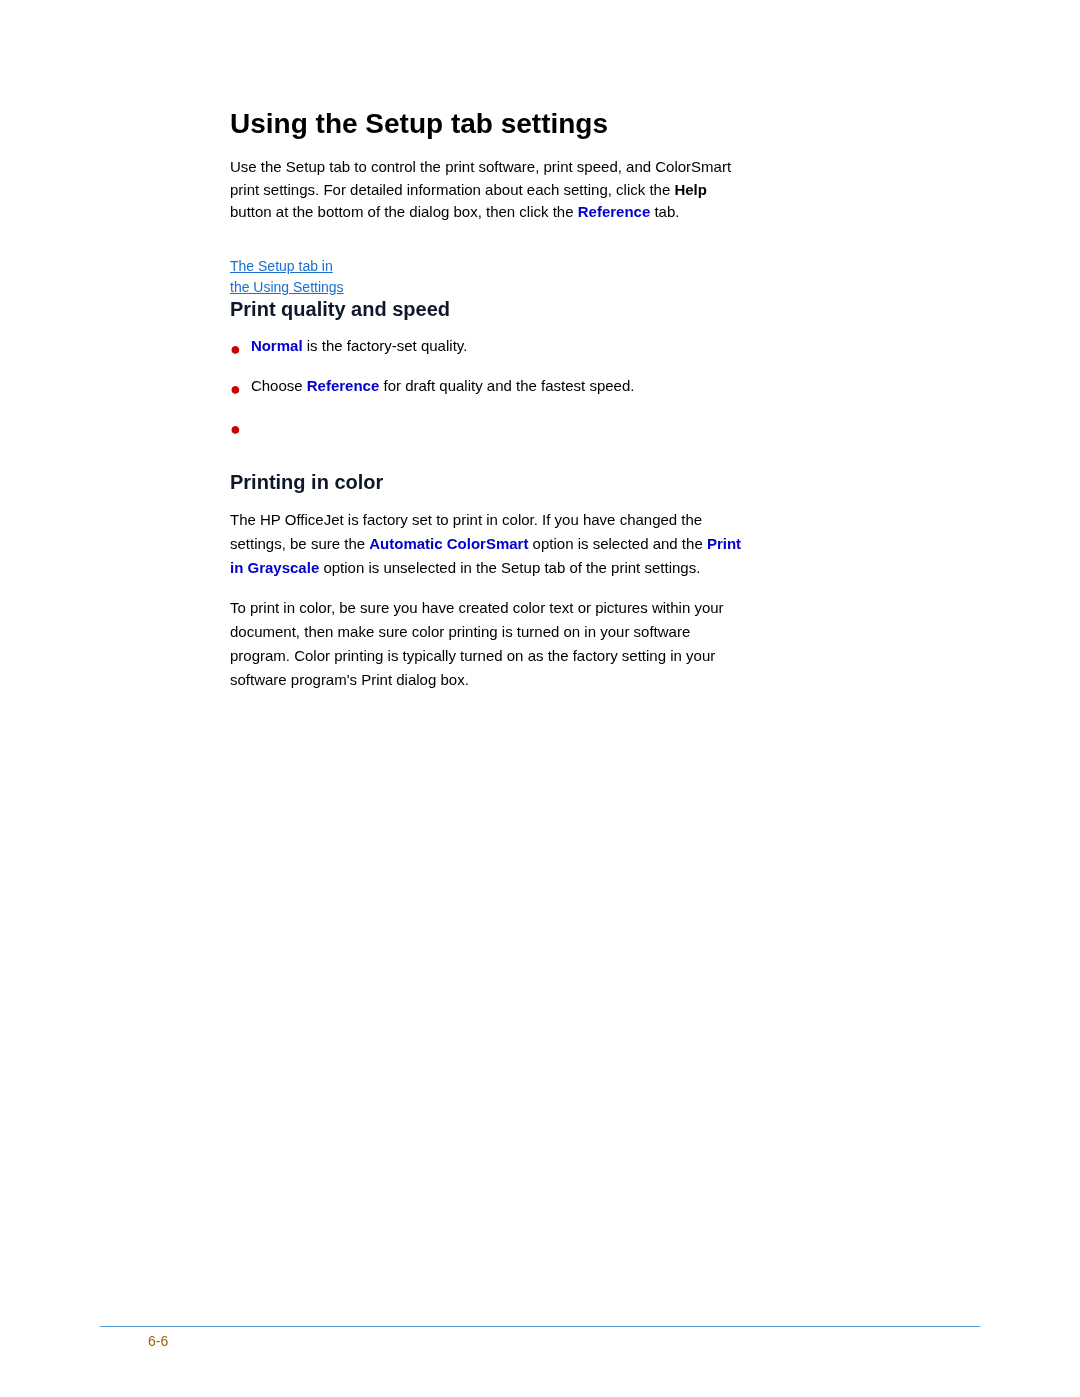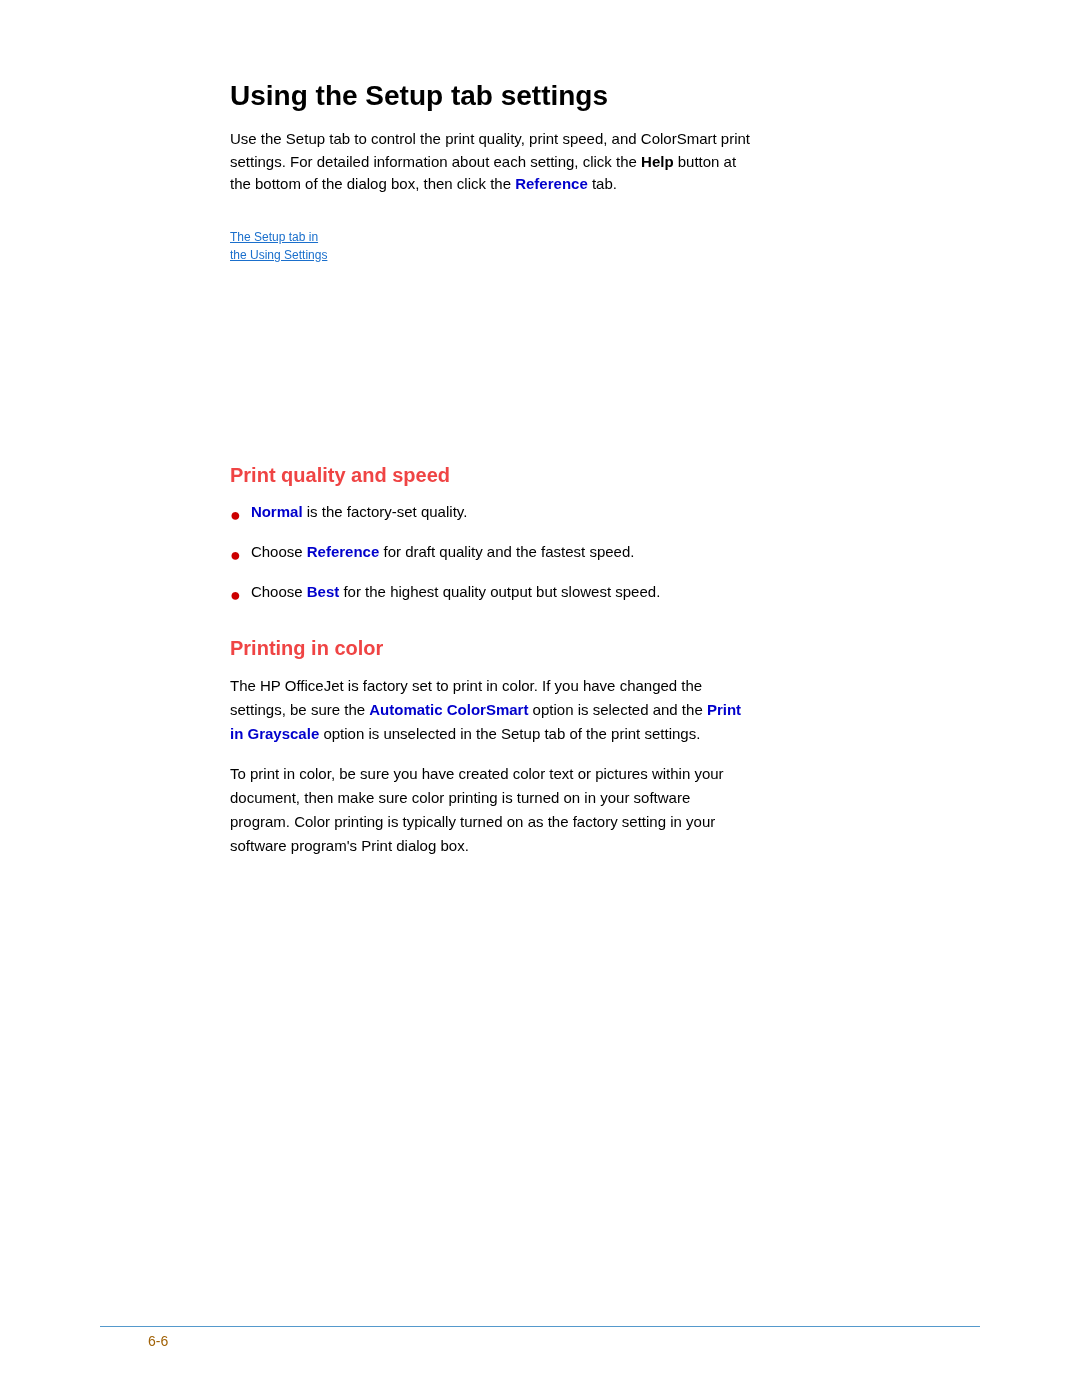--- a/index.html
+++ b/index.html
@@ -16,21 +16,21 @@
       width: 1080px;
       min-height: 1397px;
       position: relative;
     }
 
     .page-container {
       width: 1040px;
       min-height: 1397px;
       background: #ffffff;
       position: relative;
-      padding: 80px 100px 60px 230px;
+      padding: 108px 100px 60px 230px;
     }
 
     .page-title {
       font-size: 28px;
       font-weight: bold;
       margin-bottom: 16px;
       color: #000000;
     }
 
     .intro-text {
@@ -41,31 +41,30 @@
     }
 
     .link-blue {
       color: #0000cc;
       text-decoration: none;
       font-weight: bold;
     }
 
     .sidebar-link {
       color: #1a6fcc;
-      font-size: 12px;
+      font-size: 14px;
       line-height: 1.5;
-      margin-bottom: 200px;
       display: block;
     }
 
     .section-heading {
       font-size: 20px;
       font-weight: bold;
       margin-bottom: 14px;
-      color: #ef4444;
+      color: #0f172a;
     }
 
     .bullet-list {
       list-style: none;
       padding: 0;
       margin: 0 0 28px 0;
     }
 
     .bullet-list li {
       display: flex;
@@ -114,42 +113,41 @@
     }
   </style>
 </head>
 <body>
 
 <div class="page-container">
 
   <h1 class="page-title">Using the Setup tab settings</h1>
 
   <p class="intro-text">
-    <span>Use the Setup tab to control the print quality, print speed, and ColorSmart print settings. For detailed information about each setting, click the </span><strong>Help</strong><span> button at the bottom of the dialog box, then click the </span><a class="link-blue" href="#">Reference</a><span> tab.</span>
+    <span>Use the Setup tab to control the print software, print speed, and ColorSmart print settings. For detailed information about each setting, click the </span><strong>Help</strong><span> button at the bottom of the dialog box, then click the </span><a class="link-blue" href="#">Reference</a><span> tab.</span>
   </p>
 
   <a class="sidebar-link" href="#">
     <span>The Setup tab in</span><br>
     <span>the Using Settings</span>
   </a>
 
   <h2 class="section-heading">Print quality and speed</h2>
 
   <ul class="bullet-list">
     <li>
       <span class="bullet-dot">●</span>
       <span><span class="bold-blue">Normal</span> is the factory-set quality.</span>
     </li>
     <li>
       <span class="bullet-dot">●</span>
       <span>Choose <span class="bold-blue">Reference</span> for draft quality and the fastest speed.</span>
     </li>
     <li>
       <span class="bullet-dot">●</span>
-      <span>Choose <span class="bold-blue">Best</span> for the highest quality output but slowest speed.</span>
     </li>
   </ul>
 
   <h2 class="section-heading">Printing in color</h2>
 
   <p class="section-body">
     The HP OfficeJet is factory set to print in color. If you have changed the settings, be sure the <a class="bold-blue link-blue" href="#">Automatic ColorSmart</a> option is selected and the <a class="bold-blue link-blue" href="#">Print in Grayscale</a> option is unselected in the Setup tab of the print settings.
   </p>
 
   <p class="section-body">

